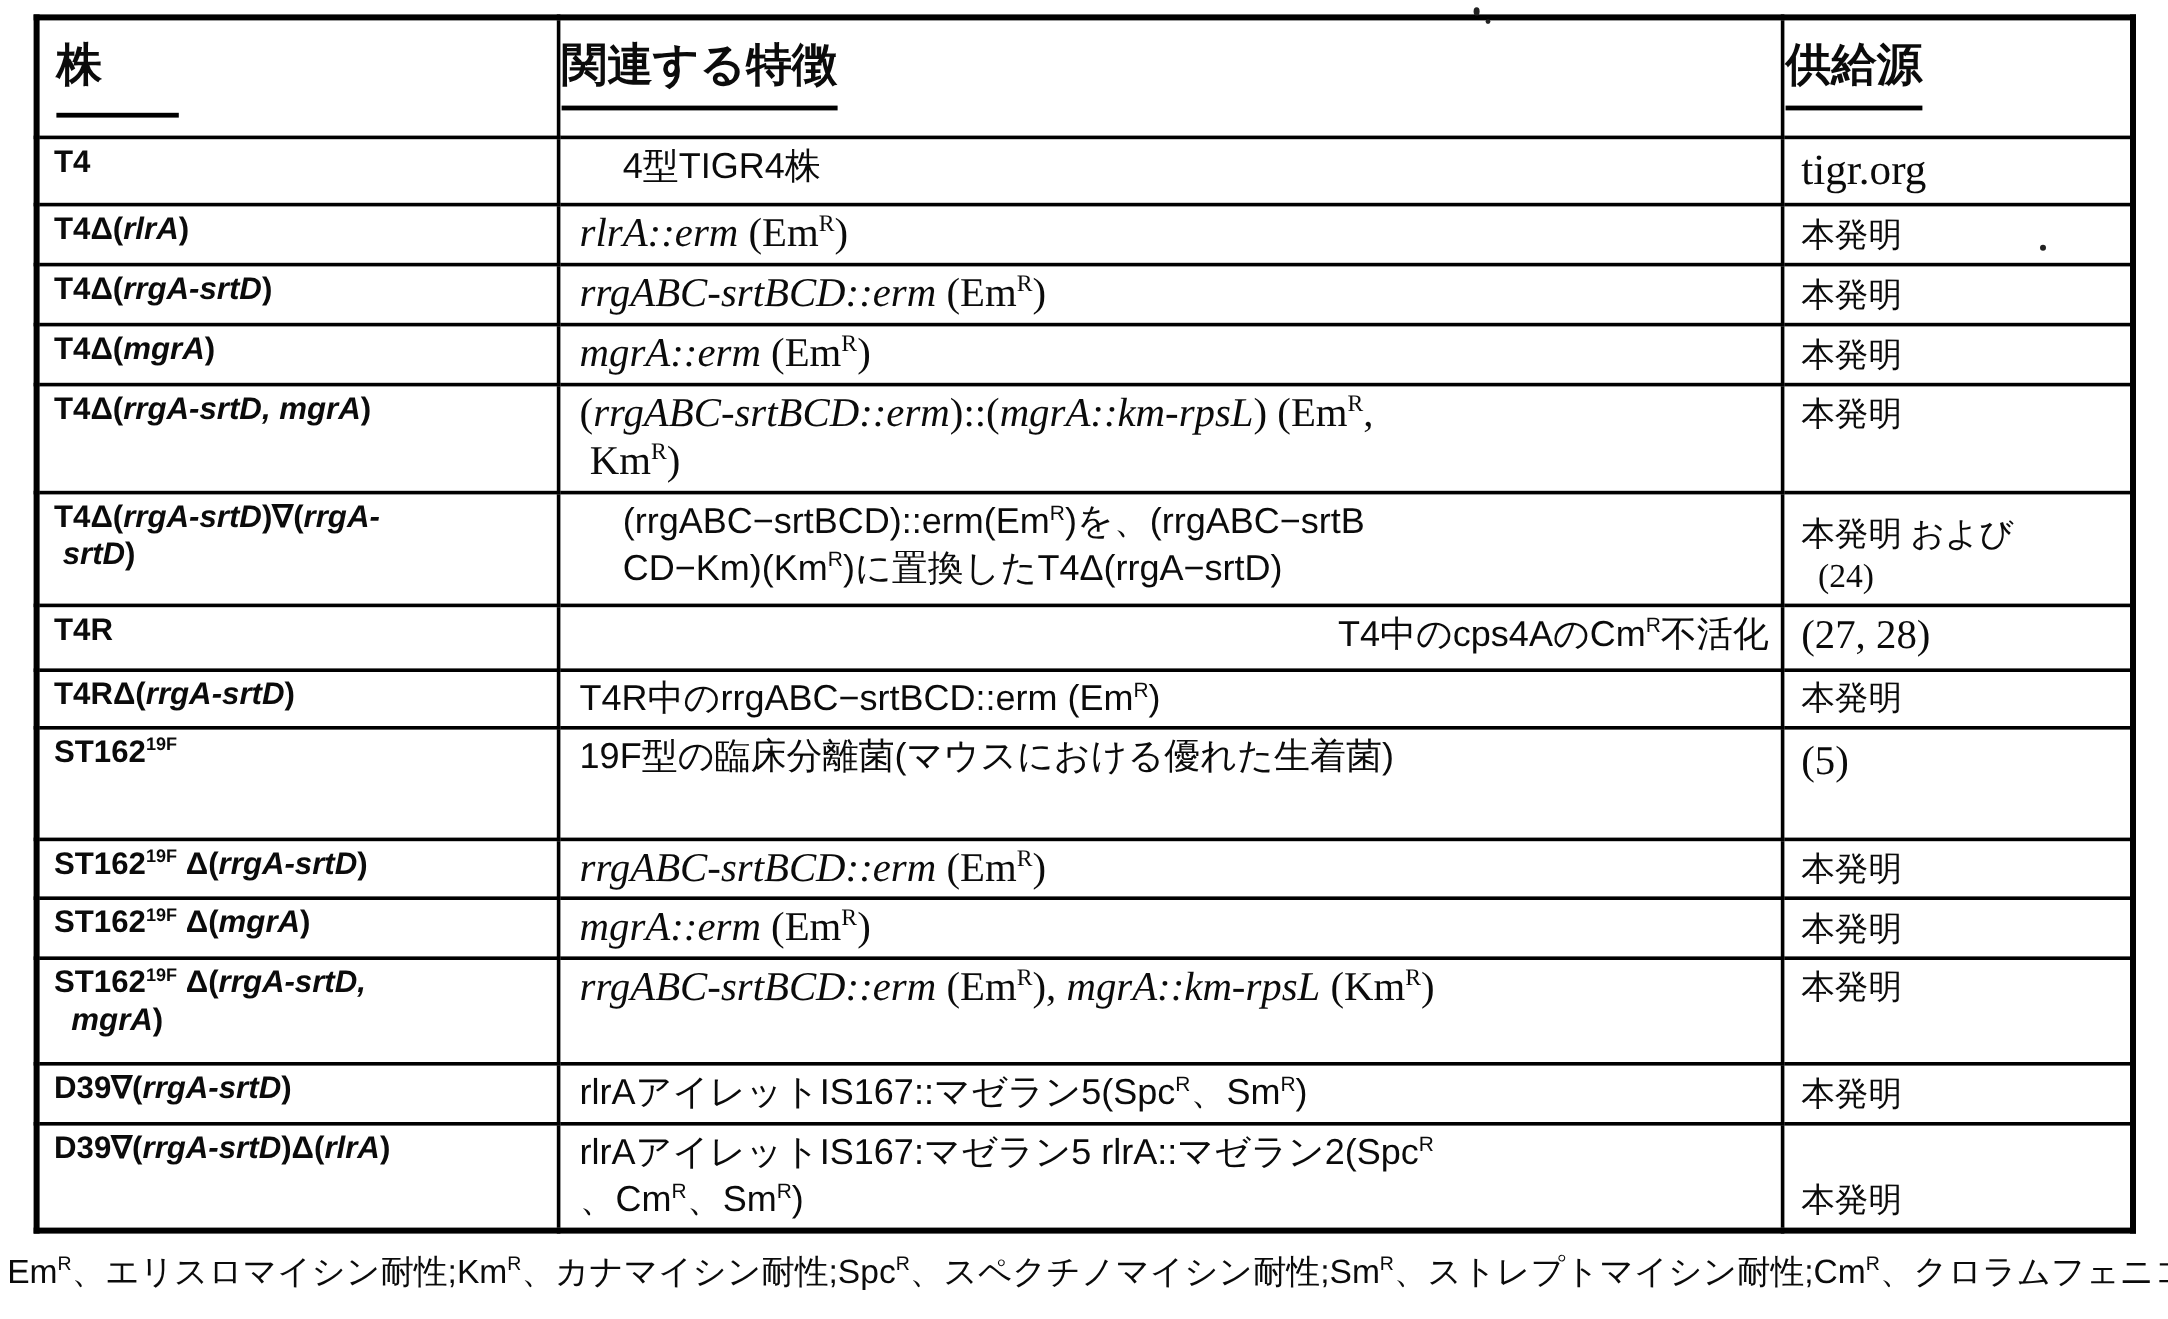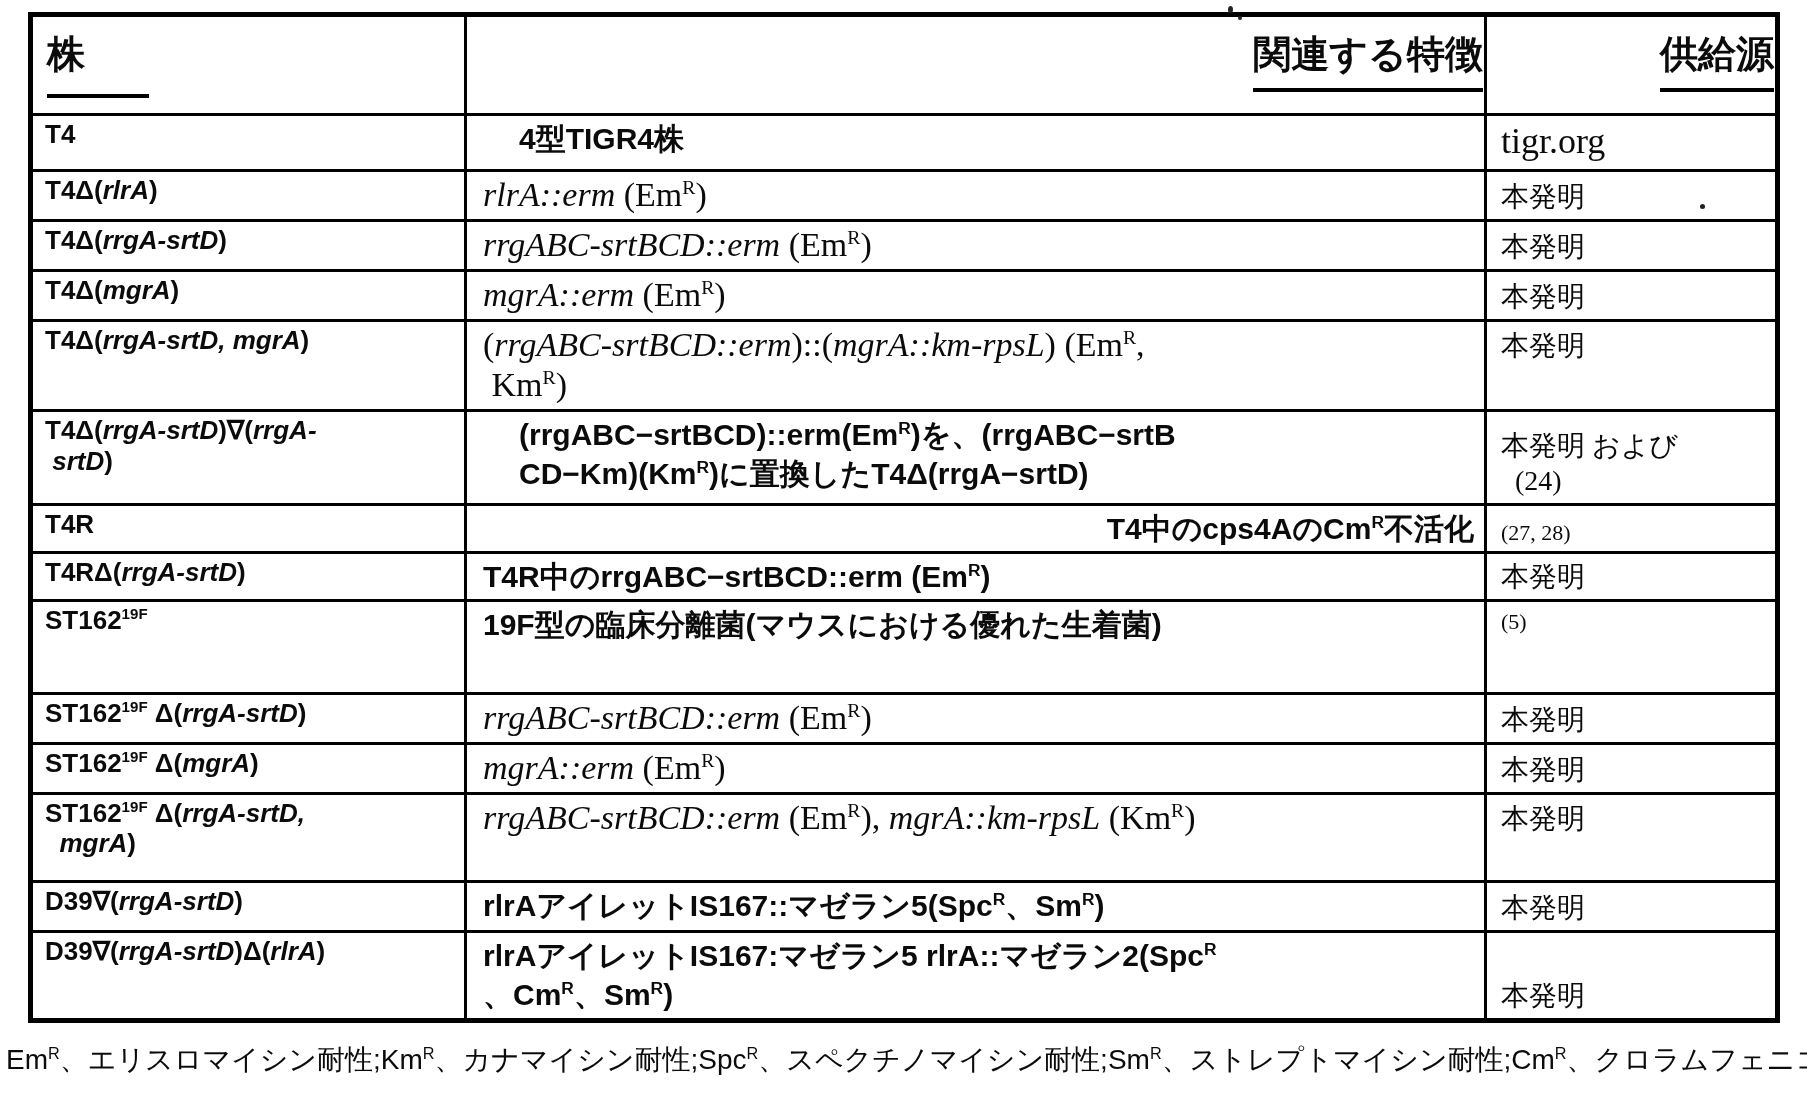--- a/index.html
+++ b/index.html
@@ -14,51 +14,51 @@
     border-collapse:collapse;table-layout:fixed;
     position:absolute;left:28px;top:12px;
     width:1752px;
     border:5px solid #000;
   }
   th,td{border:3px solid #000;overflow:hidden;}
   thead tr{height:100px;}
   th{
     font-family:"Liberation Sans","DejaVu Sans",sans-serif;
     font-weight:bold;font-size:38px;vertical-align:top;
-    padding-top:12px;text-align:right;
+    padding-top:12px;text-align:left;
   }
   th.col-strain{text-align:left;padding-left:14px;}
   .hul{display:inline-block;border-bottom:4px solid #000;padding-bottom:8px;}
   th.col-strain .hul{padding-right:64px;padding-bottom:14px;}
 
   td.c-strain{
     font-family:Liberation Sans, sans-serif;
     font-weight:700;font-size:26px;line-height:1.18;
     vertical-align:top;padding:3px 8px 3px 12px;
   }
   td.c-strain i{font-style:italic;}
   td.c-feat{vertical-align:top;padding:3px 10px 3px 16px;line-height:1.3;}
   td.c-feat.serif{
     font-family:"Liberation Serif","DejaVu Serif",serif;
     font-weight:400;font-size:34px;line-height:1.2;
   }
   td.c-feat.serif i{font-style:italic;}
   td.c-feat.sans{
     font-family:"Liberation Sans","DejaVu Sans",sans-serif;
-    font-weight:700;font-size:30px;
+    font-weight:400;font-size:30px;
   }
   td.c-feat.ctr{text-align:right;}
   td.c-feat.ind{padding-left:52px;}
   td.c-src{
     font-family:"Liberation Serif","DejaVu Serif",serif;
     font-weight:400;font-size:28px;line-height:1.25;
     vertical-align:bottom;padding:3px 8px 5px 14px;
   }
   td.c-src.lg{font-size:36px;}
-  td.c-src.num{font-size:22px;}
+  td.c-src.num{font-size:34px;}
   td.c-src.top{vertical-align:top;padding-top:6px;}
 
   sup{font-size:0.58em;vertical-align:super;line-height:0;}
 
   .footnote{
     position:absolute;left:6px;top:1041px;width:1796px;
     font-family:"Liberation Sans","DejaVu Sans",sans-serif;
     font-size:28px;white-space:nowrap;color:#0b0b0b;
   }
   .speck{position:absolute;background:#222;border-radius:50%;}

